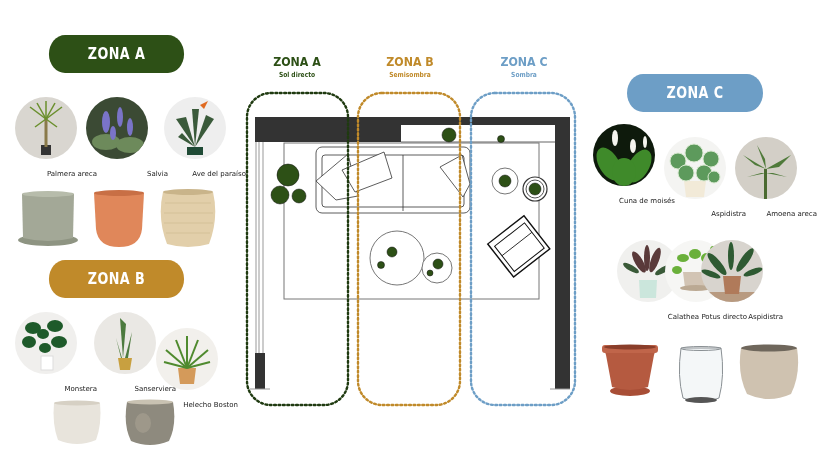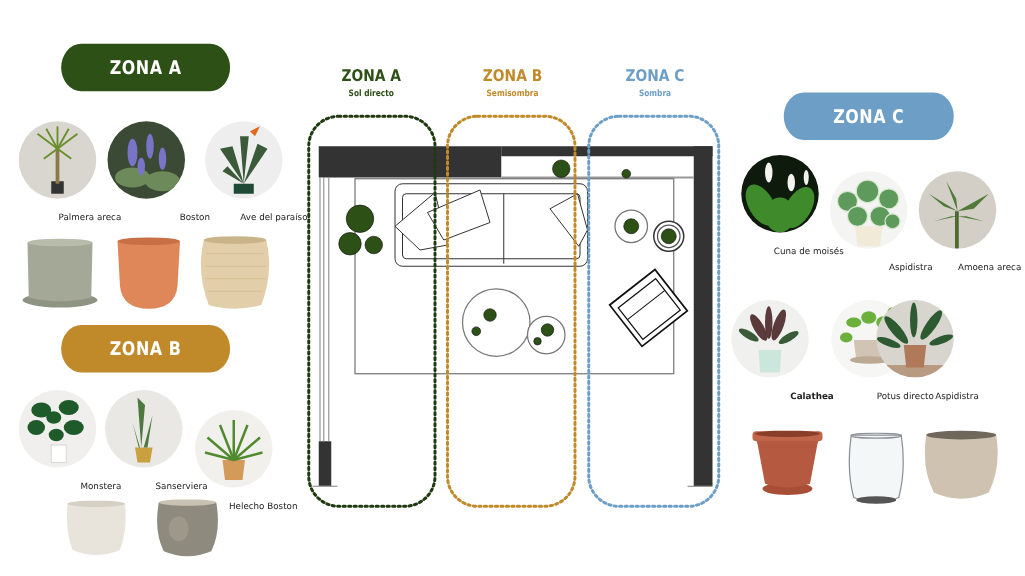--- a/index.html
+++ b/index.html
@@ -65,21 +65,21 @@
       <ellipse cx="20" cy="45" rx="14" ry="8" fill="#6d8a5b"></ellipse>
       <ellipse cx="44" cy="48" rx="14" ry="8" fill="#6d8a5b"></ellipse>
       <g fill="#7a74c8">
         <ellipse cx="20" cy="25" rx="4" ry="11"></ellipse>
           <ellipse cx="34" cy="20" rx="3" ry="10"></ellipse>
         <ellipse cx="44" cy="30" rx="3" ry="9"></ellipse>
           <ellipse cx="27" cy="36" rx="3" ry="7"></ellipse>
       </g>
     </svg>
   </div>
-  <span class="label">Boston</span>
+  <span class="label">Salvia</span>
 </div>
 <div class="plant" style="left:164px;top:97px;">
   <div class="circle" style="background:#eeeeee;">
     <svg width="62" height="62">
       <rect x="23" y="50" width="16" height="8" fill="#1f4a35"></rect>
       <g fill="#3a5a3a">
         <path d="M31 50 L12 22 L22 20 Z"></path>
           <path d="M31 50 L50 22 L42 18 Z"></path>
         <path d="M31 50 L28 12 L35 12 Z"></path>
           <path d="M31 50 L18 36 L14 40 Z"></path>
@@ -129,21 +129,21 @@
           <ellipse cx="40" cy="14" rx="8" ry="6"></ellipse>
         <ellipse cx="14" cy="30" rx="7" ry="6"></ellipse>
           <ellipse cx="44" cy="30" rx="8" ry="6"></ellipse>
         <ellipse cx="30" cy="36" rx="6" ry="5"></ellipse>
           <ellipse cx="28" cy="22" rx="6" ry="5"></ellipse>
       </g>
     </svg>
   </div>
   <span class="label">Monstera</span>
 </div>
-<div class="plant" style="left:84px;top:312px;">
+<div class="plant" style="left:94px;top:312px;">
   <div class="circle" style="background:#eae8e4;">
     <svg width="62" height="62">
       <path d="M24 46 L38 46 L36 58 L26 58 Z" fill="#c8a040"></path>
       <g fill="#4c7a3e">
         <path d="M29 46 L26 6 L32 12 Z"></path>
           <path d="M31 46 L38 20 L34 46 Z"></path>
         <path d="M28 46 L22 26 L27 46 Z"></path>
       </g>
     </svg>
   </div>
@@ -304,21 +304,21 @@
         <path d="M31 32 L22 8 L30 22 Z"></path>
           <path d="M31 32 L40 8 L34 24 Z"></path>
         <path d="M31 36 L12 40 L26 36 Z"></path>
           <path d="M31 36 L52 40 L38 36 Z"></path>
       </g>
     </svg>
   </div>
   <span class="label">Amoena areca</span>
 </div>
 
-<div class="plant" style="left:585px;top:240px;font-weight:bold;">
+<div class="plant" style="left:617px;top:240px;">
   <div class="circle" style="background:#f0f0ee;">
     <svg width="62" height="62">
       <path d="M22 40 L40 40 L39 58 L23 58 Z" fill="#cbe6dc"></path>
       <g fill="#5a3a3a">
         <ellipse cx="22" cy="22" rx="4" ry="12" transform="rotate(-30 22 22)"></ellipse>
         <ellipse cx="38" cy="20" rx="4" ry="13" transform="rotate(20 38 20)"></ellipse>
         <ellipse cx="30" cy="18" rx="3" ry="13"></ellipse>
       </g>
       <g fill="#3a5a38">
         <ellipse cx="14" cy="28" rx="3" ry="9" transform="rotate(-60 14 28)"></ellipse>

